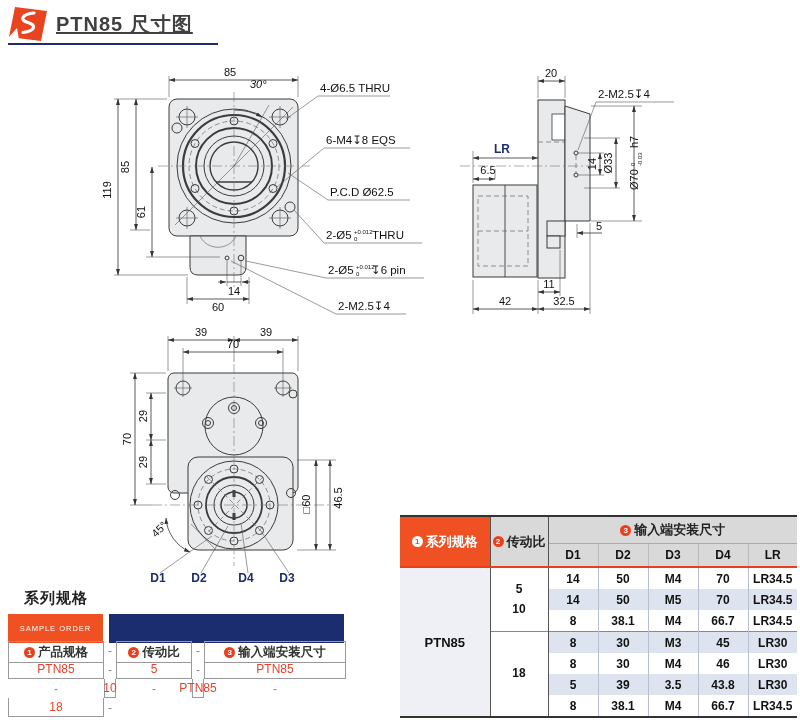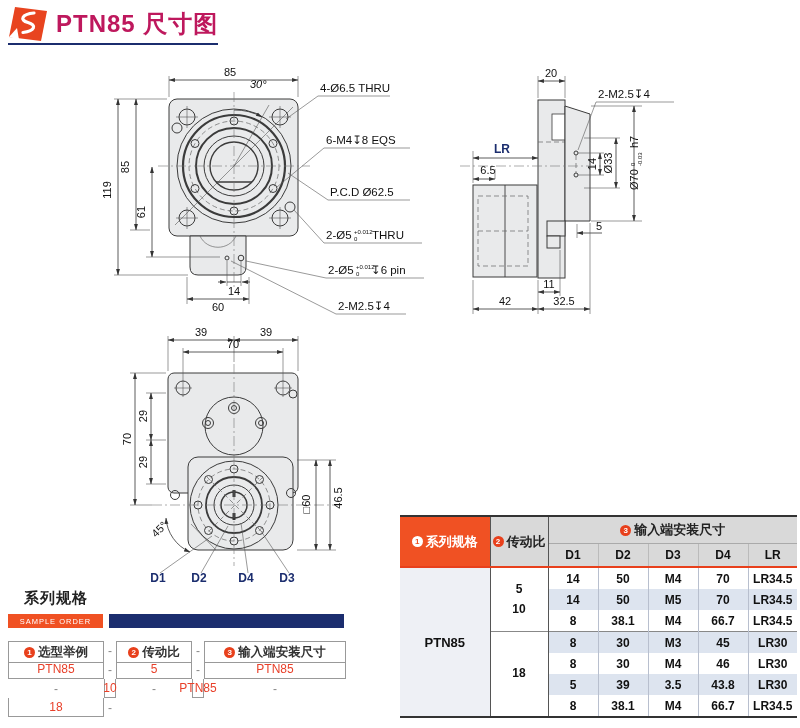--- a/index.html
+++ b/index.html
@@ -2,40 +2,40 @@
 <html><head>
 <meta charset="utf-8">
 <style>
   html,body{margin:0;padding:0;background:#fff;}
   body{font-family:"Liberation Sans",sans-serif;}
   #page{position:relative;width:800px;height:728px;background:#fff;overflow:hidden;}
 
   
   .hdr{position:absolute;left:8px;top:5px;width:210px;height:38px;border-bottom:2px solid #1b2d6e;display:flex;align-items:center;gap:8px;}
   .hdr .logo{width:40px;height:36px;flex:0 0 auto;}
-  .hdr .title{font-size:24px;font-weight:bold;color:#be185d;letter-spacing:1px;white-space:nowrap;}
+  .hdr .title{font-size:20px;font-weight:bold;color:#404040;letter-spacing:1px;white-space:nowrap;text-decoration:underline;}
 
   
   .dwg{position:absolute;}
   svg .o{fill:#e9eaeb;stroke:#3b3b3b;stroke-width:1;}
   svg .ow{fill:#ffffff;stroke:#3b3b3b;stroke-width:.8;}
   svg .c{fill:none;stroke:#3b3b3b;}
   svg .cd{fill:none;stroke:#666;stroke-width:.7;stroke-dasharray:5 3;}
   svg .cl{fill:none;stroke:#777;stroke-width:.6;stroke-dasharray:10 3 2 3;}
   svg .t{fill:none;stroke:#555;stroke-width:.6;}
   svg .dm{fill:none;stroke:#333;stroke-width:.8;}
   svg text{font:11px "Liberation Sans",sans-serif;fill:#111;}
   svg text.lb{font-size:11.5px;}
   svg text.sm{font-size:6px;}
   svg text.bl{fill:#1b2d6e;font-weight:bold;font-size:12px;}
   svg text.it{font-style:italic;}
 
   
   .sec-head{position:absolute;left:24px;top:589px;font-size:15px;font-weight:bold;color:#222;letter-spacing:1px;}
-  .banner{position:absolute;left:8px;top:614px;width:336px;height:14px;display:flex;}
+  .banner{position:absolute;left:8px;top:614px;width:336px;height:29px;display:flex;}
   .banner .b-orange{width:95px;background:#f05123;color:#fff;font-size:7.5px;letter-spacing:1px;display:flex;align-items:center;justify-content:center;}
   .banner .b-navy{flex:1;background:#1b2d6e;margin-left:6px;}
 
   .sample{position:absolute;left:8px;top:641px;display:grid;grid-template-columns:96px 12px 76px 12px 142px;grid-auto-rows:19px;font-size:12px;}
   .sample .cell{border:1px solid #999;border-top:none;display:flex;align-items:center;justify-content:center;gap:3px;}
   .sample .cell.top{border-top:1px solid #999;height:20px;}
   .sample .dash{display:flex;align-items:center;justify-content:center;color:#888;border:none;}
   .sample .hd{color:#333;font-weight:bold;font-size:12.5px;}
   .sample .red{color:#e8402a;}
   .badge{display:inline-flex;width:11px;height:11px;border-radius:50%;background:#e8401c;color:#fff;font-size:8px;font-weight:bold;align-items:center;justify-content:center;flex:0 0 auto;}
@@ -336,21 +336,21 @@
 
   <div class="sec-head">系列规格</div>
   <div class="banner">
     <div class="b-orange">SAMPLE ORDER</div>
     <div class="b-navy"></div>
   </div>
 
   <div class="sample">
     <div class="cell top hd">
         <span class="badge">1</span>
-        <span>选型举例</span>
+        <span>产品规格</span>
       </div>
     <div class="dash top">-</div>
     <div class="cell top hd">
         <span class="badge">2</span>
         <span>传动比</span>
       </div>
     <div class="dash top">-</div>
     <div class="cell top hd">
         <span class="badge">3</span>
         <span>输入端安装尺寸</span>

